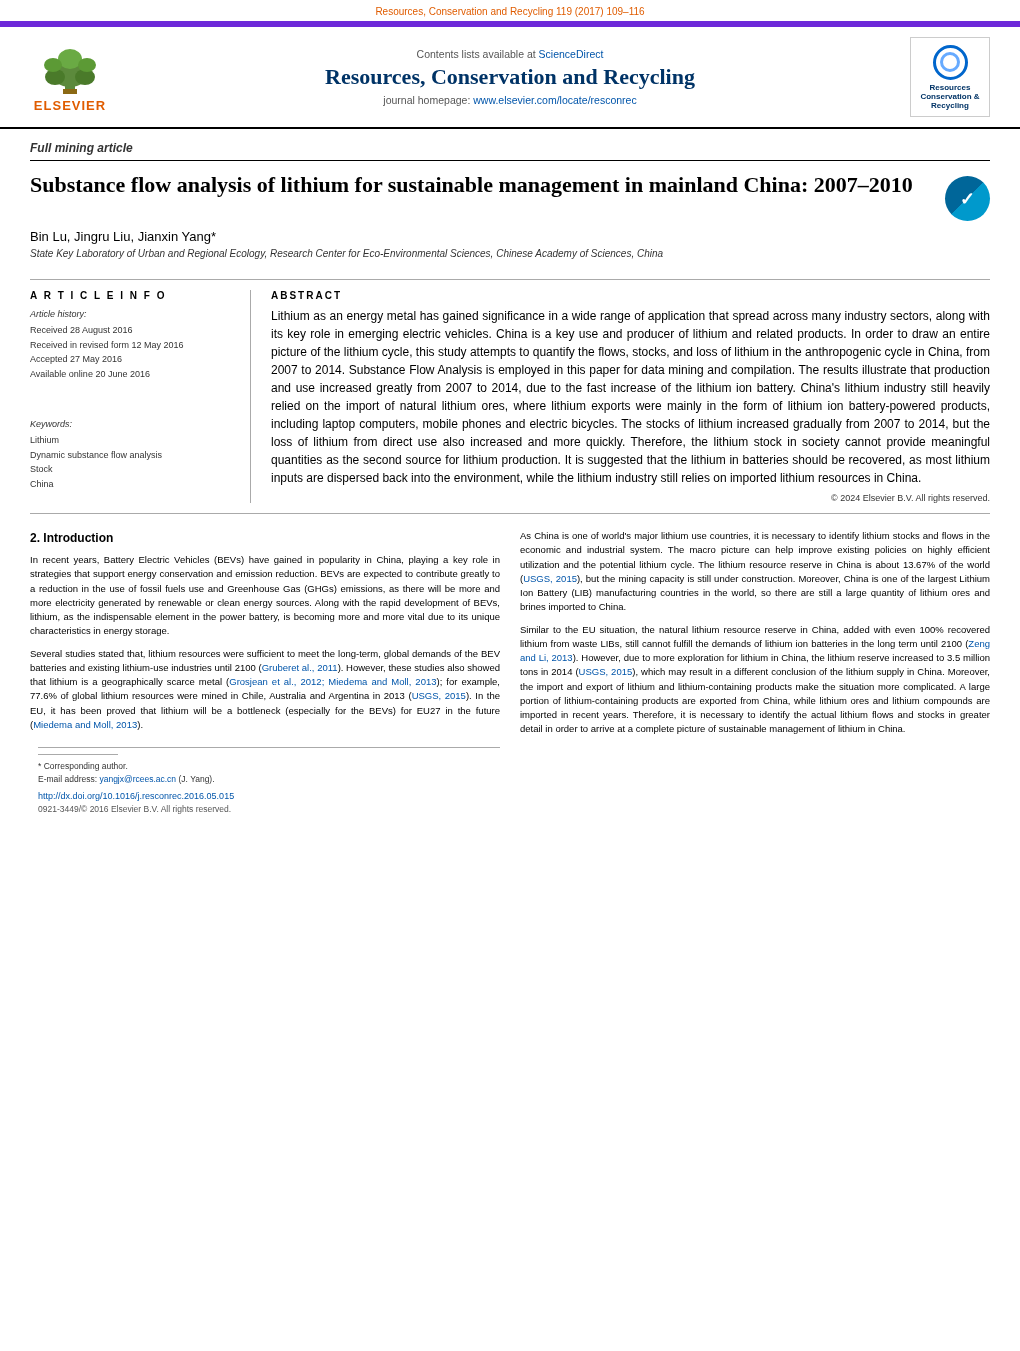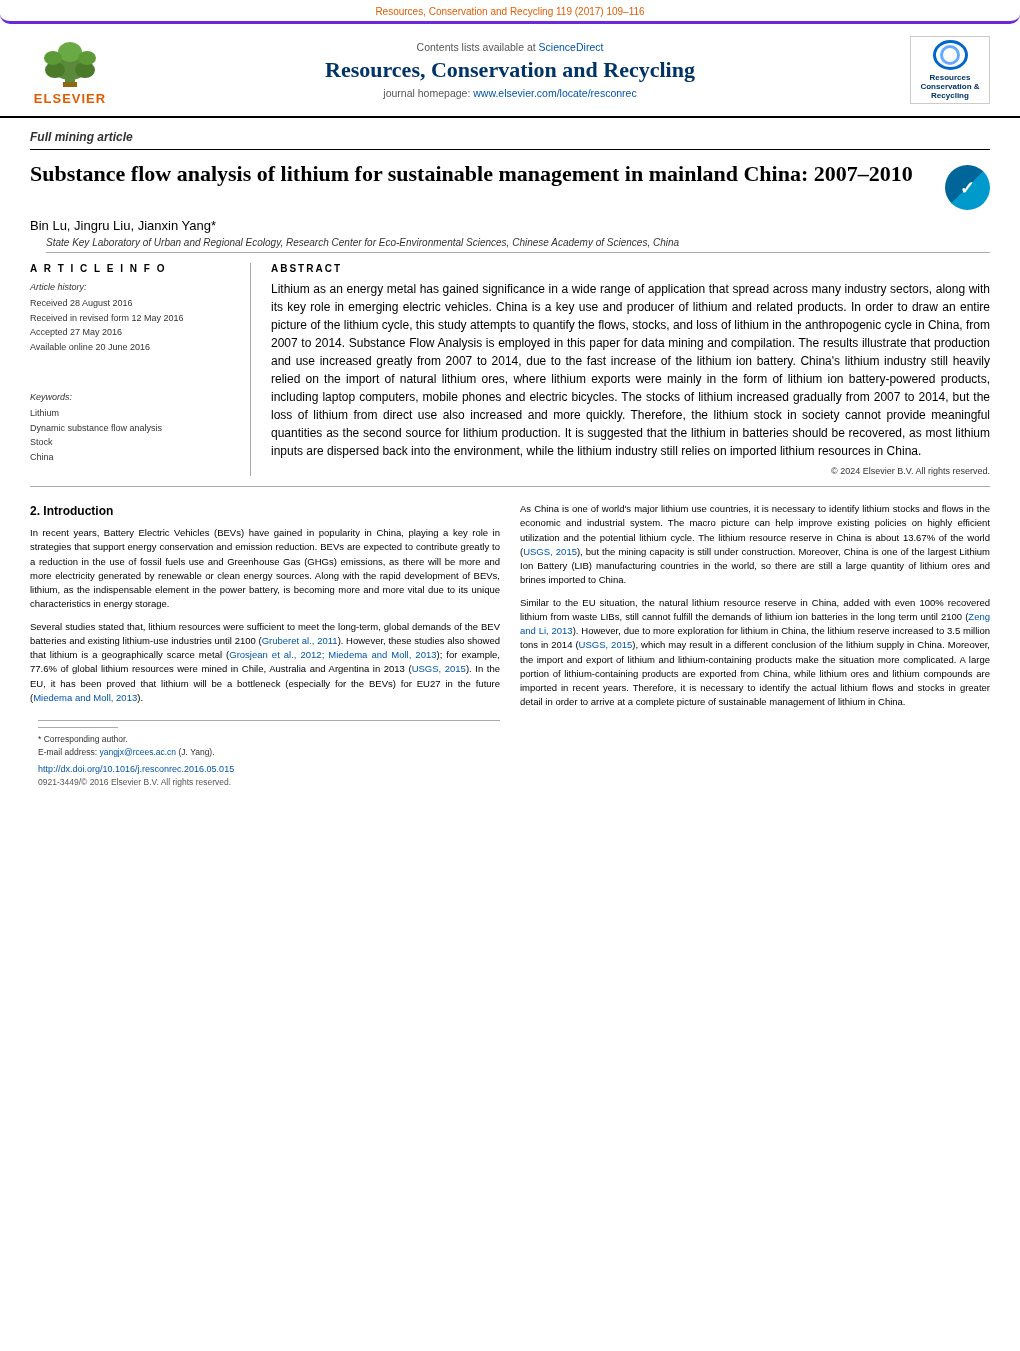--- a/index.html
+++ b/index.html
@@ -14,23 +14,22 @@
     .page-wrapper {
       width: 1020px;
       min-height: 1351px;
       background: #fff;
       padding: 0;
     }
     
     .top-ref-bar {
       text-align: center;
       padding: 6px 8px 4px;
-      border-bottom: 3px solid #6d28d9;
+      border-bottom: 6px solid #6d28d9;
       font-size: 10px;
-      border-radius: 10px;
     }
     .top-ref-bar a { color: #e05c00; text-decoration: none; }
     
     .journal-header {
       display: flex;
       align-items: center;
       justify-content: space-between;
       padding: 10px 20px;
       border-bottom: 2px solid #000;
     }
@@ -76,21 +75,21 @@
     }
     .homepage-line a { color: #0055aa; text-decoration: none; }
     .journal-logo-right {
       width: 100px;
       display: flex;
       flex-direction: column;
       align-items: center;
     }
     .rcr-logo {
       width: 80px;
-      height: 68px;
+      height: 80px;
       border: 1px solid #ccc;
       padding: 3px;
       display: flex;
       flex-direction: column;
       align-items: center;
       justify-content: center;
       font-size: 8px;
       font-weight: bold;
       color: #003366;
       text-align: center;
@@ -157,22 +156,21 @@
       font-size: 13px;
       margin-bottom: 4px;
     }
     .authors-line .author-name { font-weight: normal; }
     .affiliation-line {
       font-size: 10px;
       font-style: italic;
       color: #333;
       margin-bottom: 10px;
       border-bottom: 1px solid #aaa;
-      padding-bottom: 4px;
-      margin-left: 16px;
+      padding-bottom: 20px;
     }
     
     .two-col-section {
       display: flex;
       gap: 20px;
       margin-bottom: 15px;
       border-bottom: 1px solid #aaa;
       padding-bottom: 10px;
     }
     .article-info-col {

